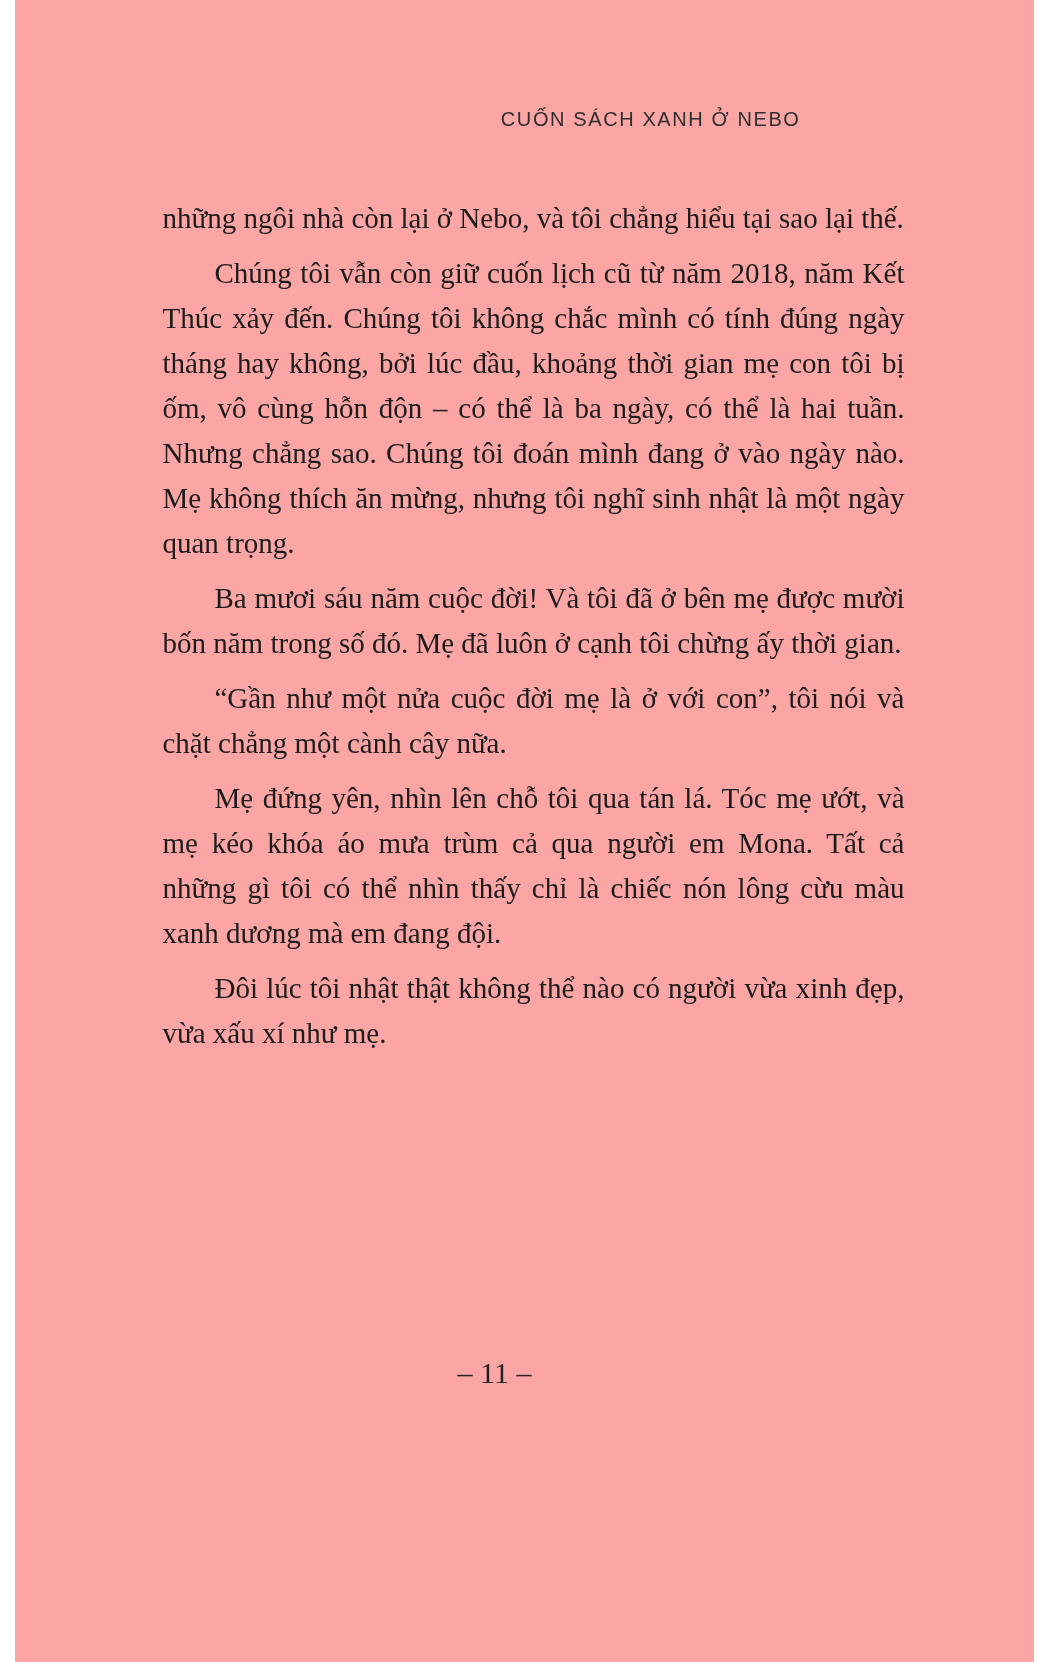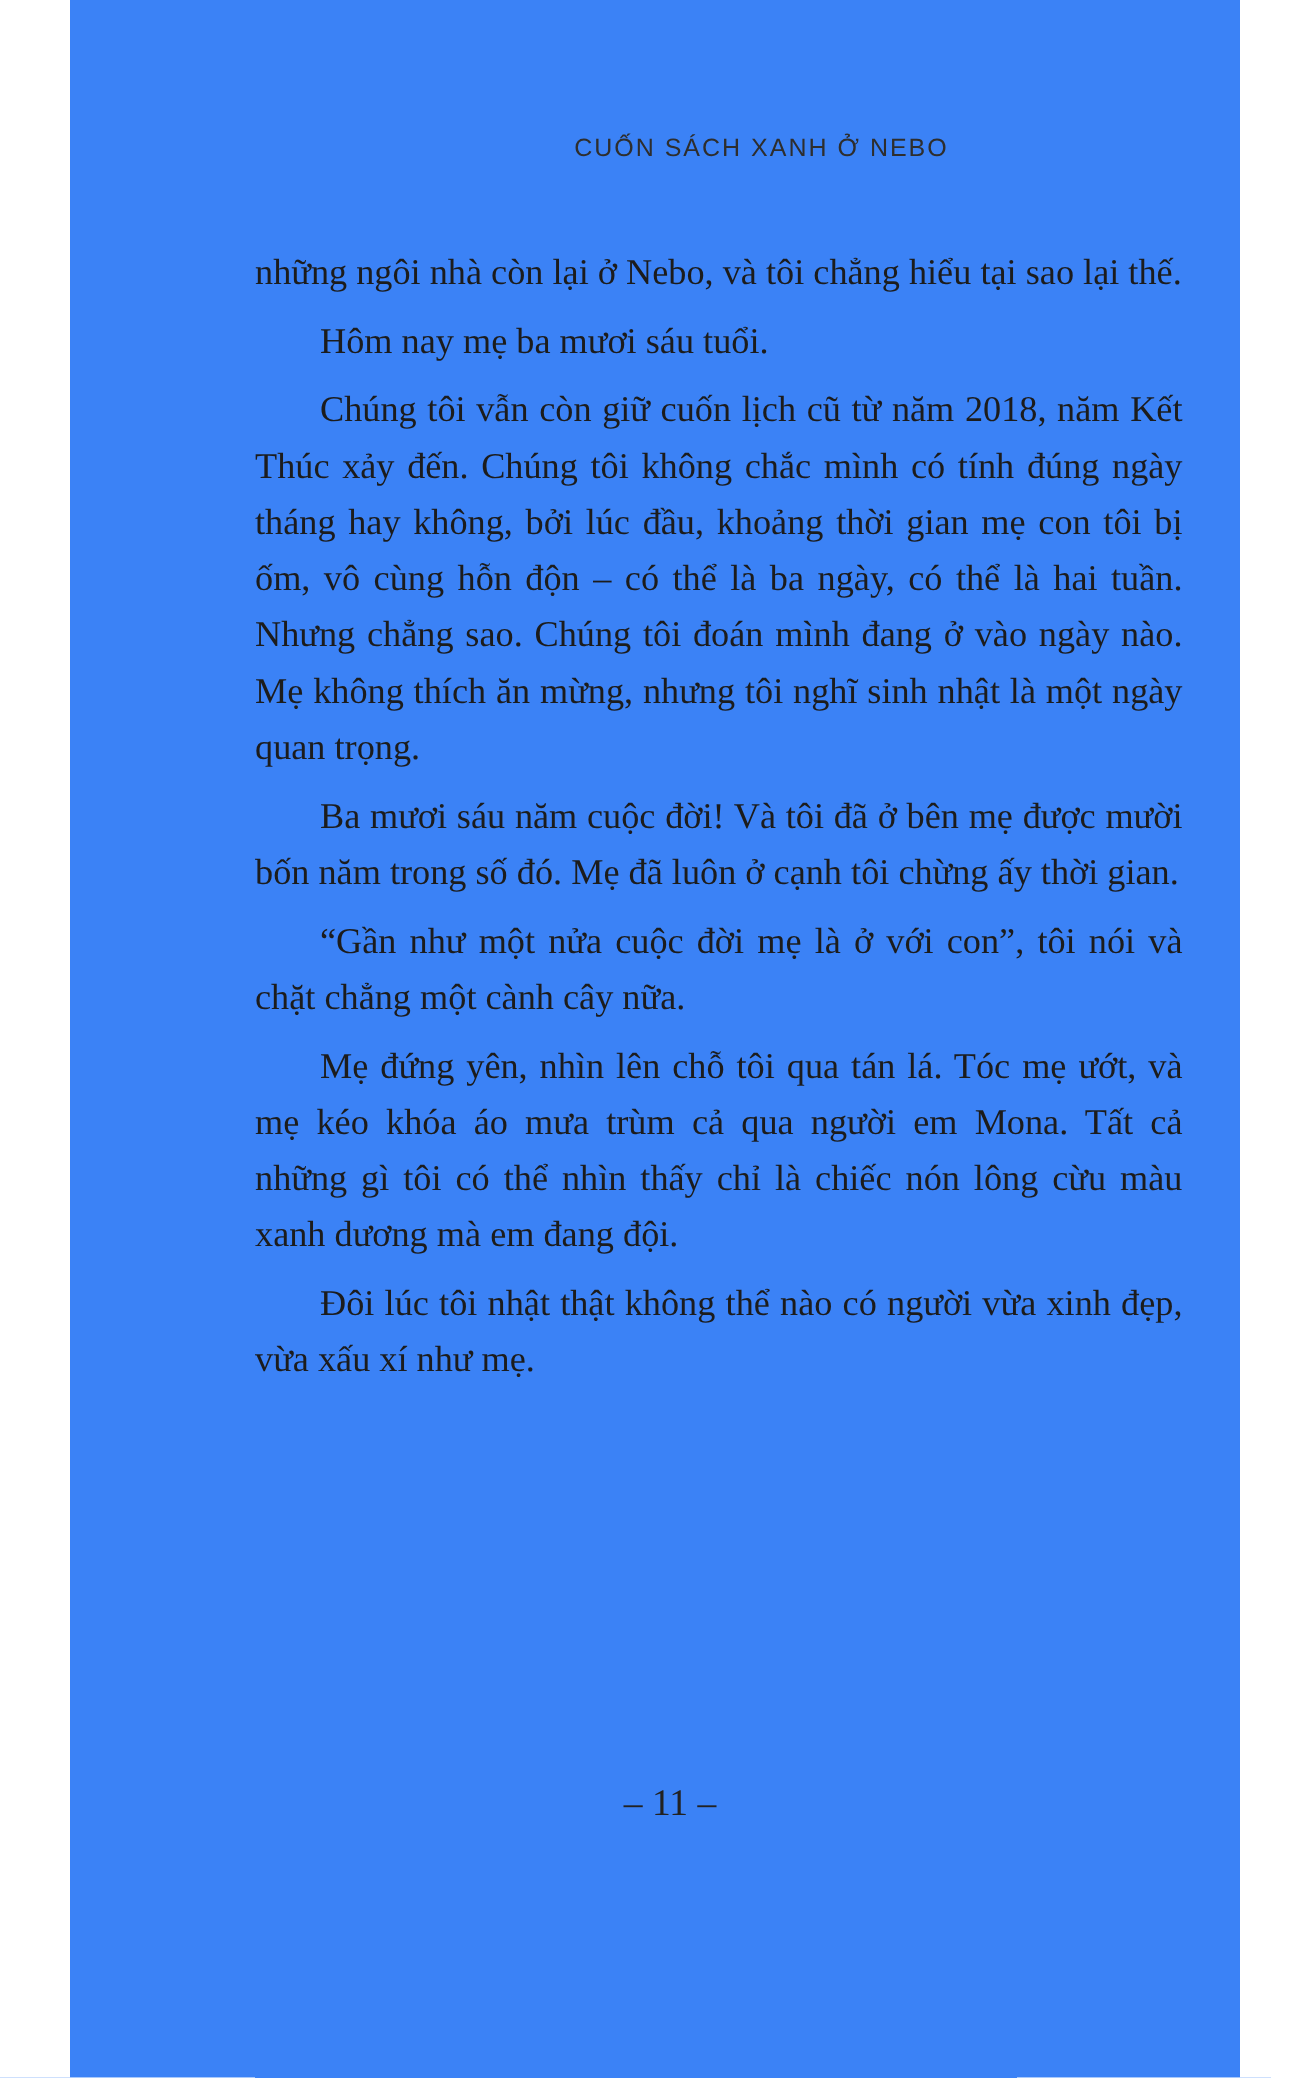--- a/index.html
+++ b/index.html
@@ -2,23 +2,23 @@
 <html><head>
 <meta charset="utf-8">
 <style>
   html, body {
     margin: 0;
     padding: 0;
     background: #ffffff;
   }
   .page {
     position: relative;
-    width: 936px;
+    width: 1019px;
     height: 1662px;
-    background: #3b82f6;
+    background: #fca5a5;
     font-family: "Liberation Serif", serif;
     color: #1c1c1c;
     overflow: hidden;
     margin: 0 auto;
   }
   .running-header {
     position: absolute;
     top: 108px;
     left: 0;
     right: 233px;
@@ -41,38 +41,37 @@
   }
   .content p {
     margin: 0 0 10px 0;
     text-indent: 52px;
   }
   .content p.no-indent {
     text-indent: 0;
   }
   .page-number {
     position: absolute;
-    top: 1426px;
+    top: 1356px;
     left: 110px;
     width: 740px;
     text-align: center;
     font-size: 30px;
     color: #222222;
   }
 </style>
 </head>
 <body>
 
 <div class="page">
 
   <div class="running-header">CUỐN SÁCH XANH Ở NEBO</div>
 
   <div class="content">
     <p class="no-indent">những ngôi nhà còn lại ở Nebo, và tôi chẳng hiểu tại sao lại thế.</p>
-    <p>Hôm nay mẹ ba mươi sáu tuổi.</p>
     <p>Chúng tôi vẫn còn giữ cuốn lịch cũ từ năm 2018, năm Kết Thúc xảy đến. Chúng tôi không chắc mình có tính đúng ngày tháng hay không, bởi lúc đầu, khoảng thời gian mẹ con tôi bị ốm, vô cùng hỗn độn – có thể là ba ngày, có thể là hai tuần. Nhưng chẳng sao. Chúng tôi đoán mình đang ở vào ngày nào. Mẹ không thích ăn mừng, nhưng tôi nghĩ sinh nhật là một ngày quan trọng.</p>
     <p>Ba mươi sáu năm cuộc đời! Và tôi đã ở bên mẹ được mười bốn năm trong số đó. Mẹ đã luôn ở cạnh tôi chừng ấy thời gian.</p>
     <p>“Gần như một nửa cuộc đời mẹ là ở với con”, tôi nói và chặt chẳng một cành cây nữa.</p>
     <p>Mẹ đứng yên, nhìn lên chỗ tôi qua tán lá. Tóc mẹ ướt, và mẹ kéo khóa áo mưa trùm cả qua người em Mona. Tất cả những gì tôi có thể nhìn thấy chỉ là chiếc nón lông cừu màu xanh dương mà em đang đội.</p>
     <p>Đôi lúc tôi nhật thật không thể nào có người vừa xinh đẹp, vừa xấu xí như mẹ.</p>
   </div>
 
   <div class="page-number">– 11 –</div>
 
 </div>

